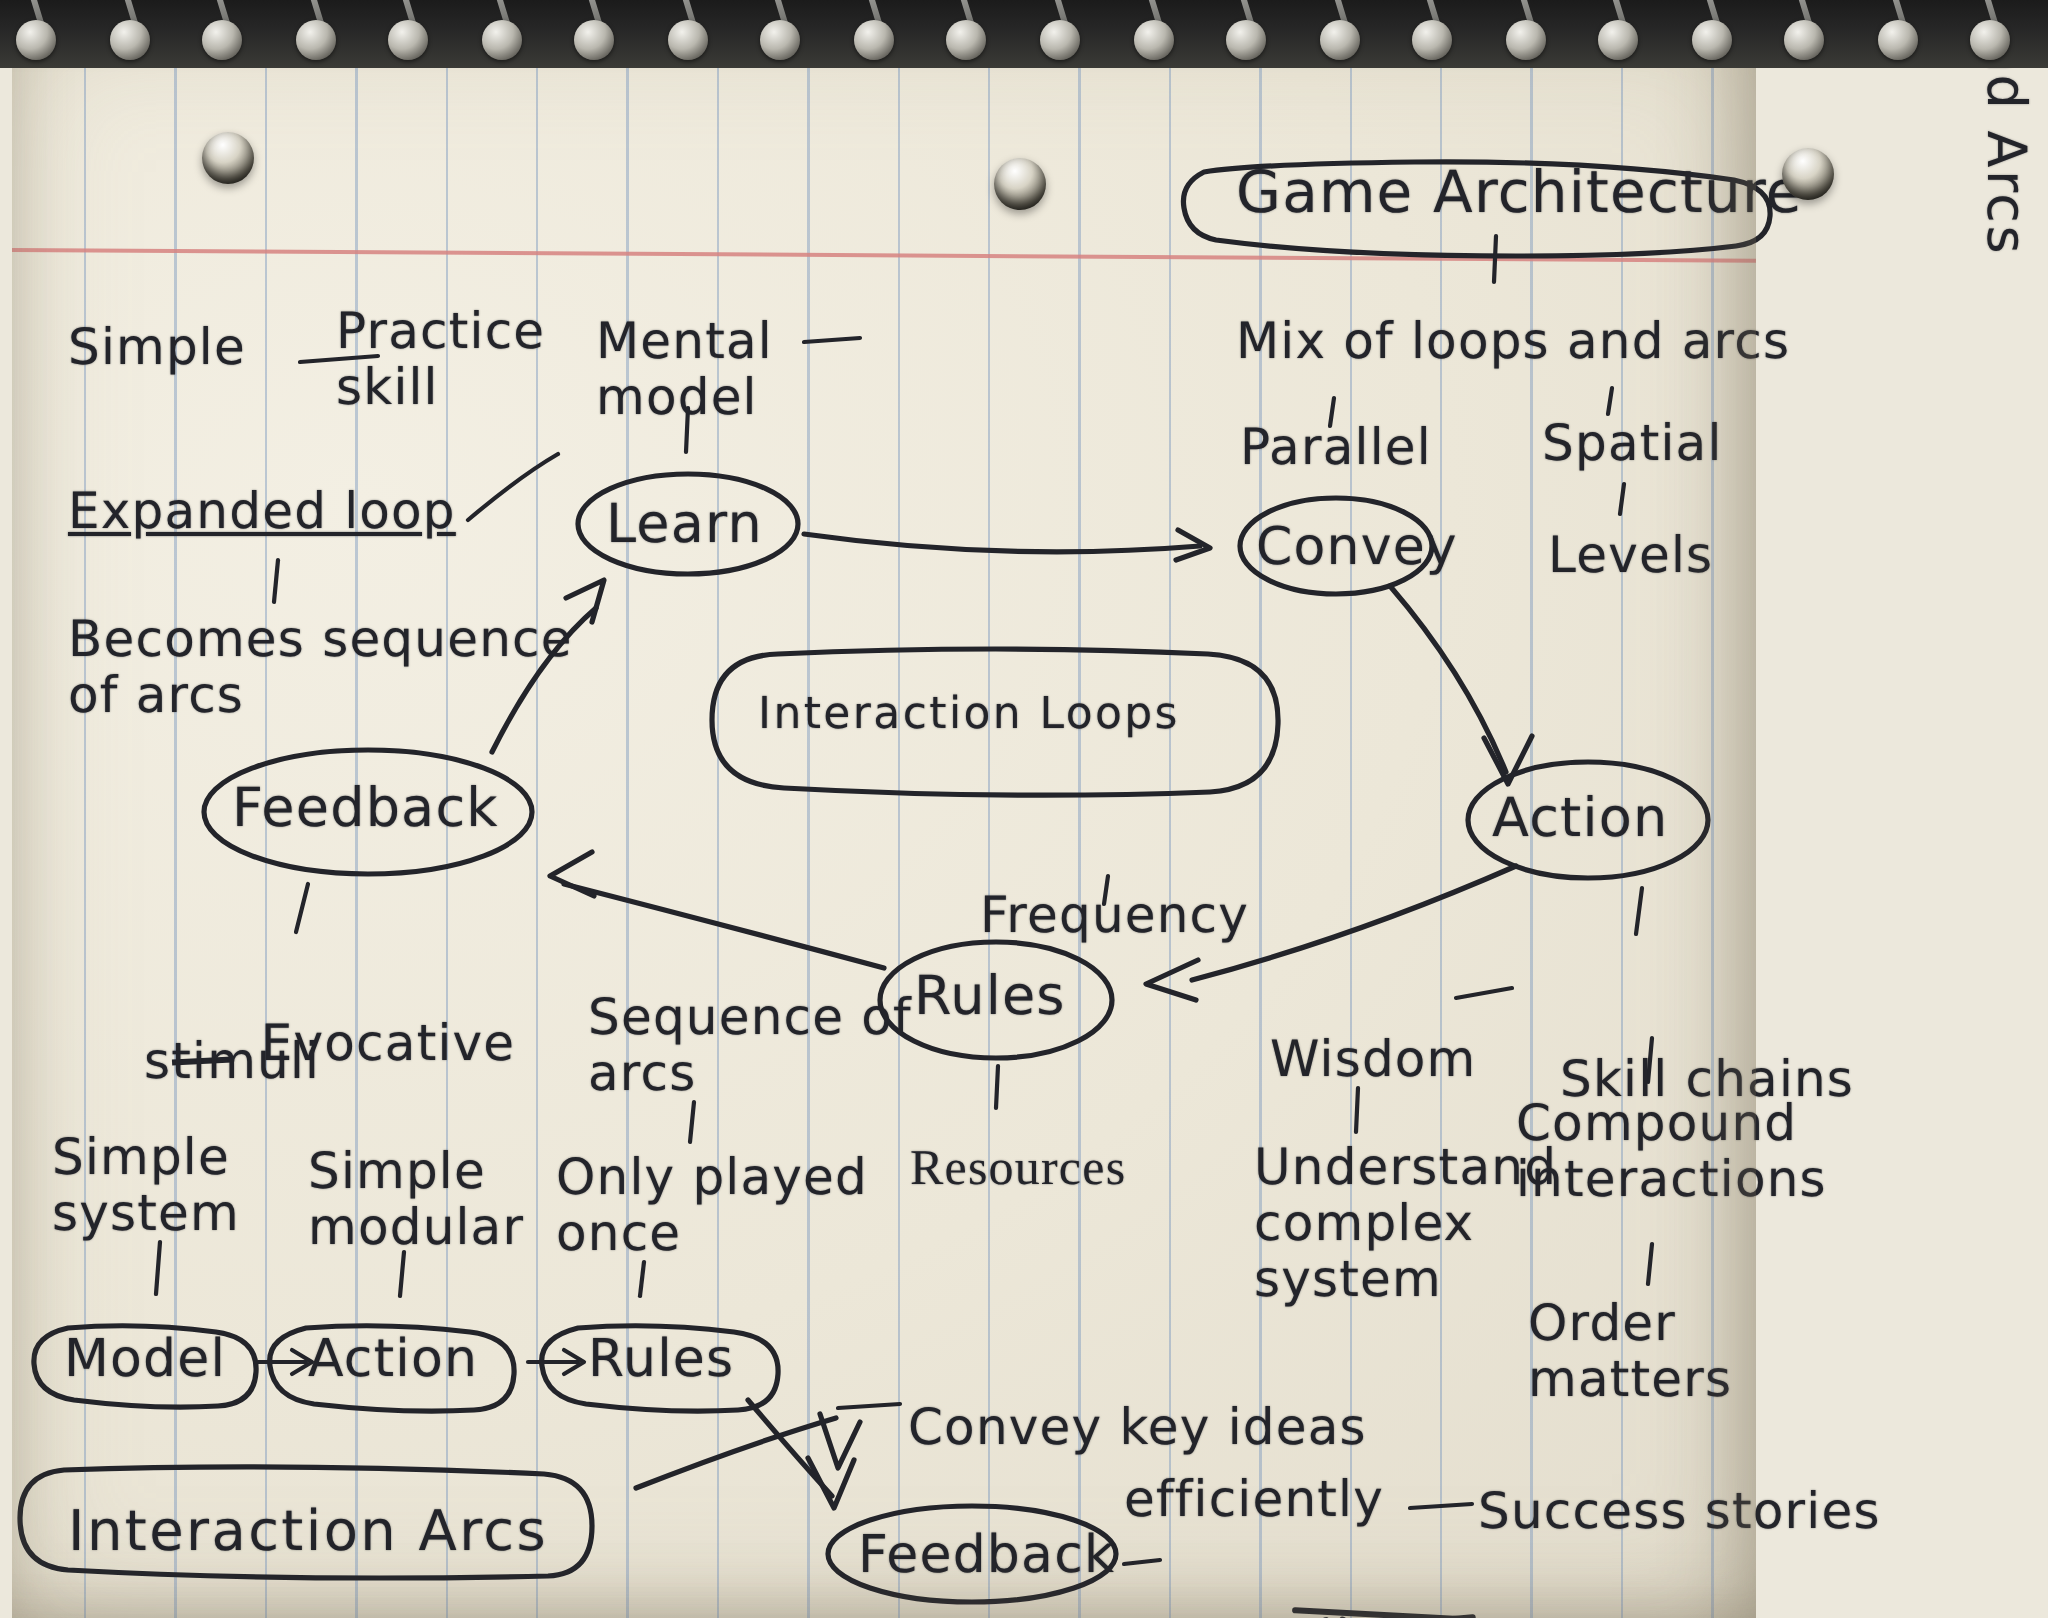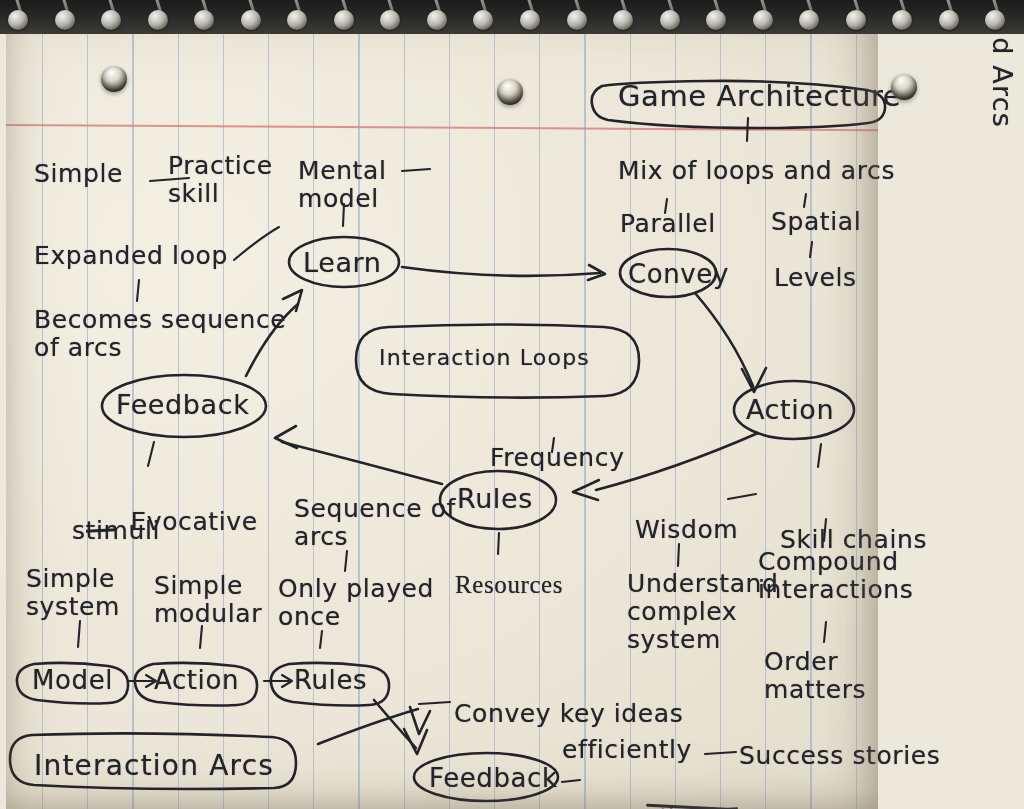--- a/index.html
+++ b/index.html
@@ -207,21 +207,21 @@
       <path class="stroke thin" d="M556 768 L574 766"></path>
     </svg>
 
     <div id="ink">
 
       <div class="hw n3" style="left:612px;top:66px;font-size:29px;">Game Architecture</div>
 
       <div class="hw n1" style="left:28px;top:146px;">Simple</div>
       <div class="hw n1" style="left:162px;top:138px;">Practice
 skill</div>
-      <div class="hw n1" style="left:28px;top:228px;">Expanded loop</div>
+      <div class="hw n1" style="left:28px;top:228px;text-decoration:underline;">Expanded loop</div>
       <div class="hw n1" style="left:28px;top:292px;">Becomes sequence
 of arcs</div>
 
       <div class="hw n1" style="left:292px;top:143px;">Mental
 model</div>
 
       <div class="hw n1" style="left:612px;top:143px;">Mix of loops and arcs</div>
       <div class="hw n1" style="left:614px;top:196px;">Parallel</div>
       <div class="hw n1" style="left:765px;top:194px;">Spatial</div>
       <div class="hw n1" style="left:768px;top:250px;">Levels</div>

